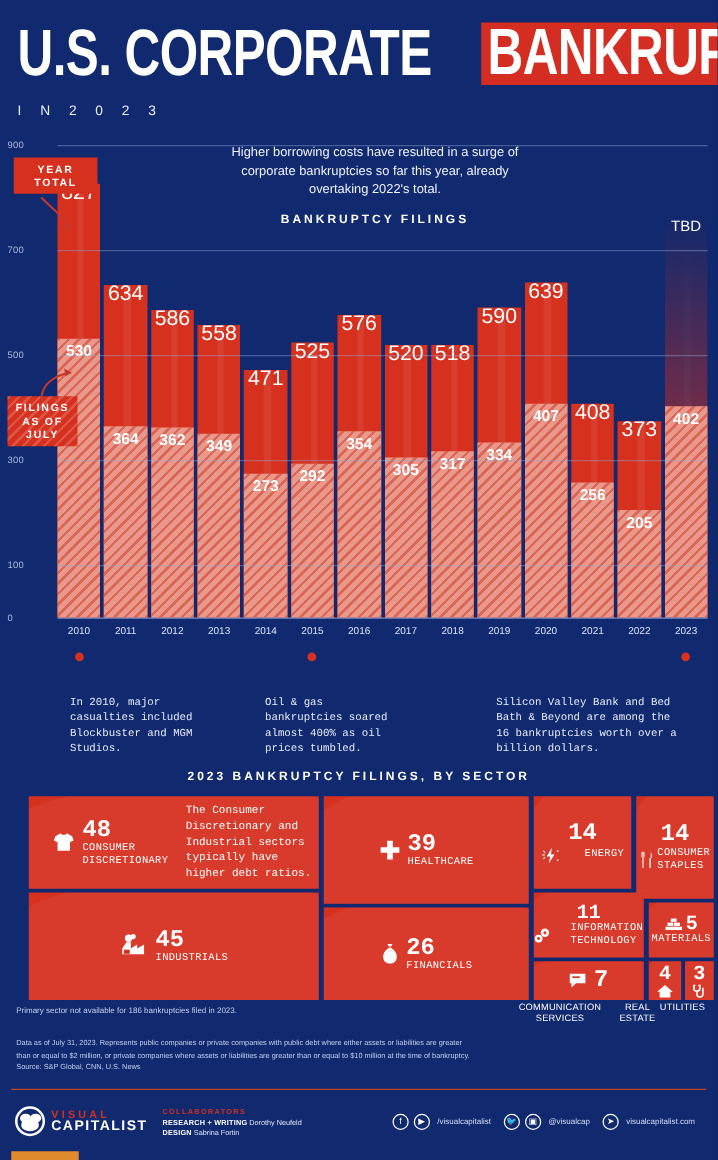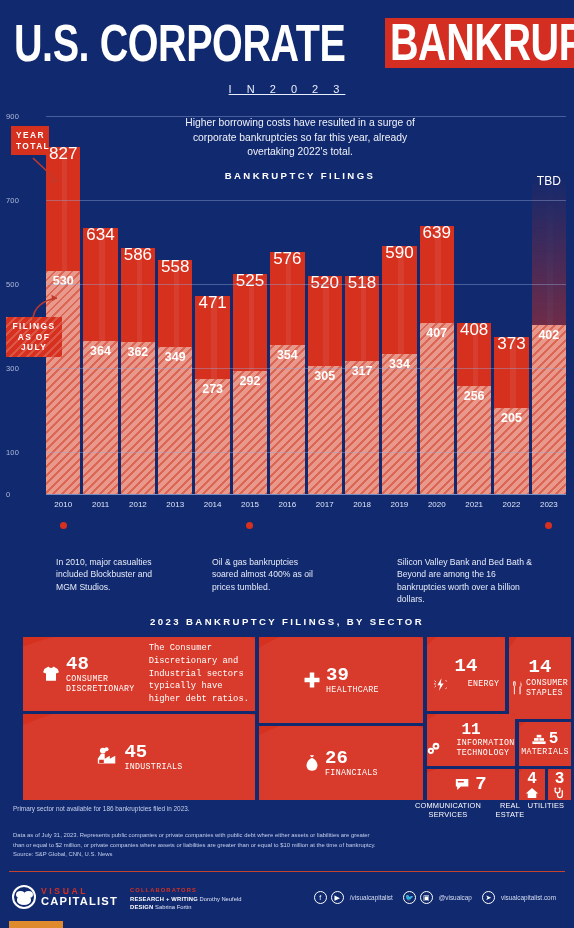--- a/index.html
+++ b/index.html
@@ -25,22 +25,22 @@
     background: #d42d22; padding: 3px 5px 4px 5px; margin-left: 11px;
   }
   .t-red {
     font-family: "Liberation Sans Narrow", "Liberation Sans", sans-serif;
     font-weight: 700; font-size: 43px; letter-spacing: -0.5px;
     color: #ffffff; line-height: 1;
     transform: scaleX(0.92) scaleY(1.22); transform-origin: left center;
     display: block; white-space: nowrap;
   }
   .subtitle {
-    text-align: center; color: #e9eefc; font-size: 11px;
-    letter-spacing: 6px; font-weight: 400; margin-top: 15px; text-decoration: underline;
+    color: #e9eefc; font-size: 11px;
+    letter-spacing: 6px; font-weight: 400; margin-top: 15px;
   }
 
   
   .intro {
     position: absolute; left: 185px; top: 116px; width: 230px;
     text-align: center; color: #f0f3fb; font-size: 10.3px; line-height: 1.42;
   }
   .chart-kicker {
     position: absolute; left: 185px; top: 170px; width: 230px;
     text-align: center; color: #ffffff; font-size: 9.6px;
@@ -117,21 +117,21 @@
   .badge.hatched {
     background-color: #d6301f;
     background-image: repeating-linear-gradient(
       -45deg, rgba(255,255,255,0.18) 0 2px, rgba(255,255,255,0) 2px 6px);
   }
   .arrowsvg { position: absolute; pointer-events: none; }
 
   
   .notes { position: absolute; left: 0; top: 556px; width: 574px; height: 52px; }
   .note {
-    position: absolute; color: #e6ebf9; font-size: 8.6px; line-height: 1.45;
+    position: absolute; color: #e6ebf9; font-size: 8.6px; line-height: 1.45; font-family: Liberation Mono, monospace;
   }
 
   
   .sector-head {
     position: absolute; left: 0; top: 616px; width: 574px; text-align: center;
     color: #ffffff; font-size: 9.6px; font-weight: 700; letter-spacing: 2.4px;
   }
   .tree { position: absolute; left: 23px; top: 637px; width: 548px; height: 163px; font-family: Liberation Mono, monospace; }
   .cell {
     position: absolute; background: #d6301f; overflow: hidden;
@@ -404,21 +404,21 @@
           <i></i>
         </div>
         <div class="xdot off">
           <i></i>
         </div>
         <div class="xdot">
           <i></i>
         </div>
       </div>
 
-    <div class="badge" style="left:11px; top:18px; width:38px;">
+    <div class="badge" style="left:11px; top:18px; width:67px;">
       <span>YEAR</span><br>
       <span>TOTAL</span>
     </div>
     <svg class="arrowsvg" style="left:25px; top:48px;" width="38" height="38" viewBox="0 0 38 38">
       <path d="M8 2 C 16 10, 26 18, 32 26" stroke="#c2392a" stroke-width="1.6" fill="none"></path>
       <path d="M32 26 l -6.5 0.6 l 4.6 -4.7 z" fill="#c2392a"></path>
     </svg>
 
     <div class="badge hatched" style="left:6px; top:209px; width:56px;">
       <span>FILINGS</span><br>

